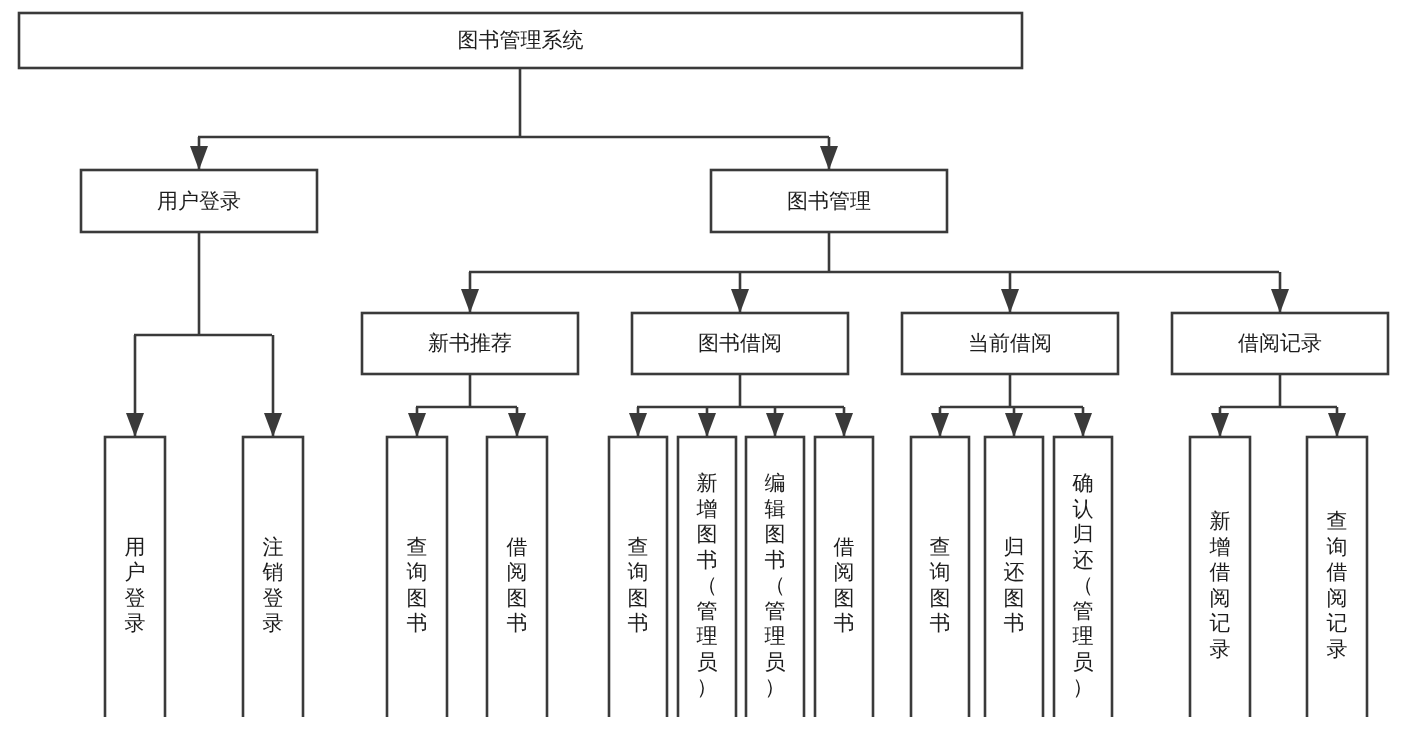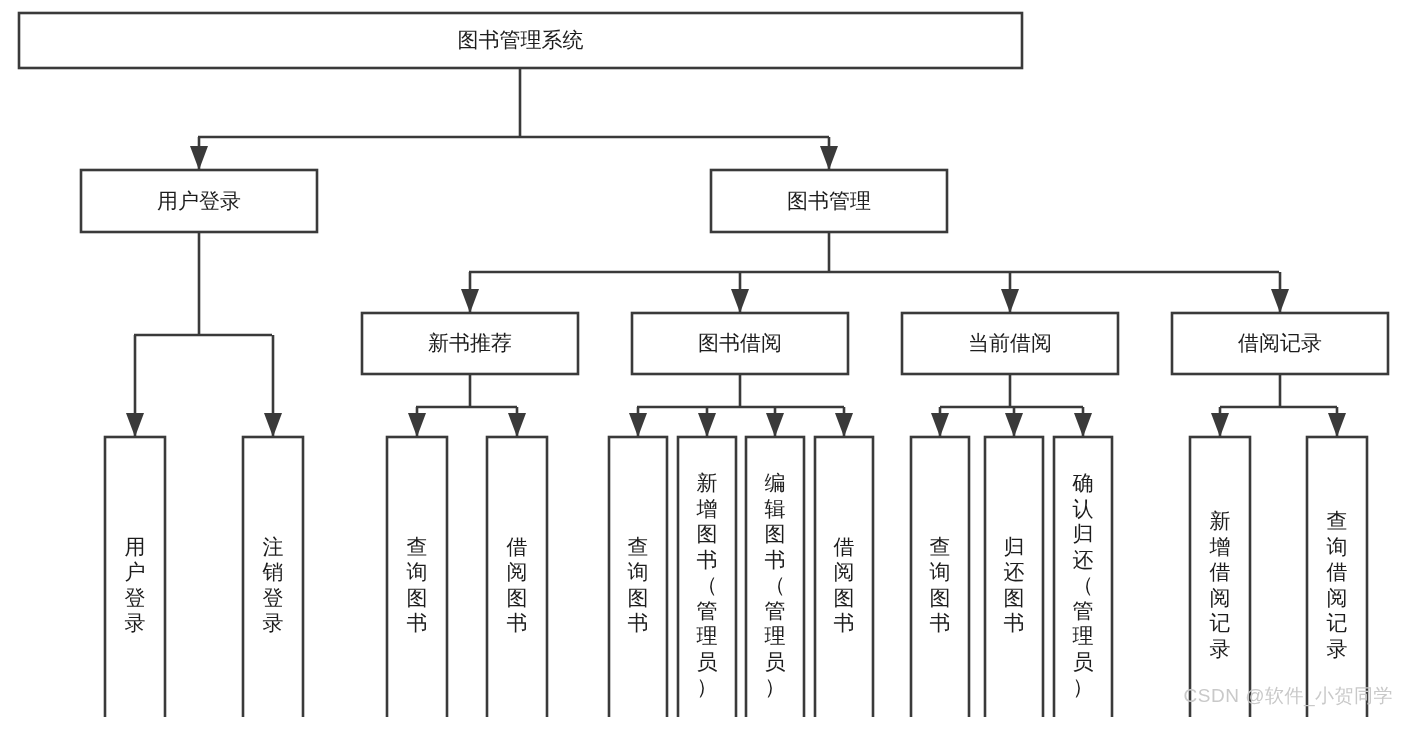--- a/index.html
+++ b/index.html
@@ -213,14 +213,13 @@
         <g>
           <rect x="1190" y="437" width="60" height="296" class="node-rect"></rect>
           <text x="1220" class="node-label-v"><tspan x="1220" y="528.39">新</tspan><tspan x="1220" y="553.89">增</tspan><tspan x="1220" y="579.39">借</tspan><tspan x="1220" y="604.89">阅</tspan><tspan x="1220" y="630.39">记</tspan><tspan x="1220" y="655.89">录</tspan></text>
         </g>
         <g>
           <rect x="1307" y="437" width="60" height="296" class="node-rect"></rect>
           <text x="1337" class="node-label-v"><tspan x="1337" y="528.39">查</tspan><tspan x="1337" y="553.89">询</tspan><tspan x="1337" y="579.39">借</tspan><tspan x="1337" y="604.89">阅</tspan><tspan x="1337" y="630.39">记</tspan><tspan x="1337" y="655.89">录</tspan></text>
         </g>
       </g>
   </svg>
-  <div class="watermark">CSDN @软件_小贺同学</div>
 </div>
 
 </body></html>

